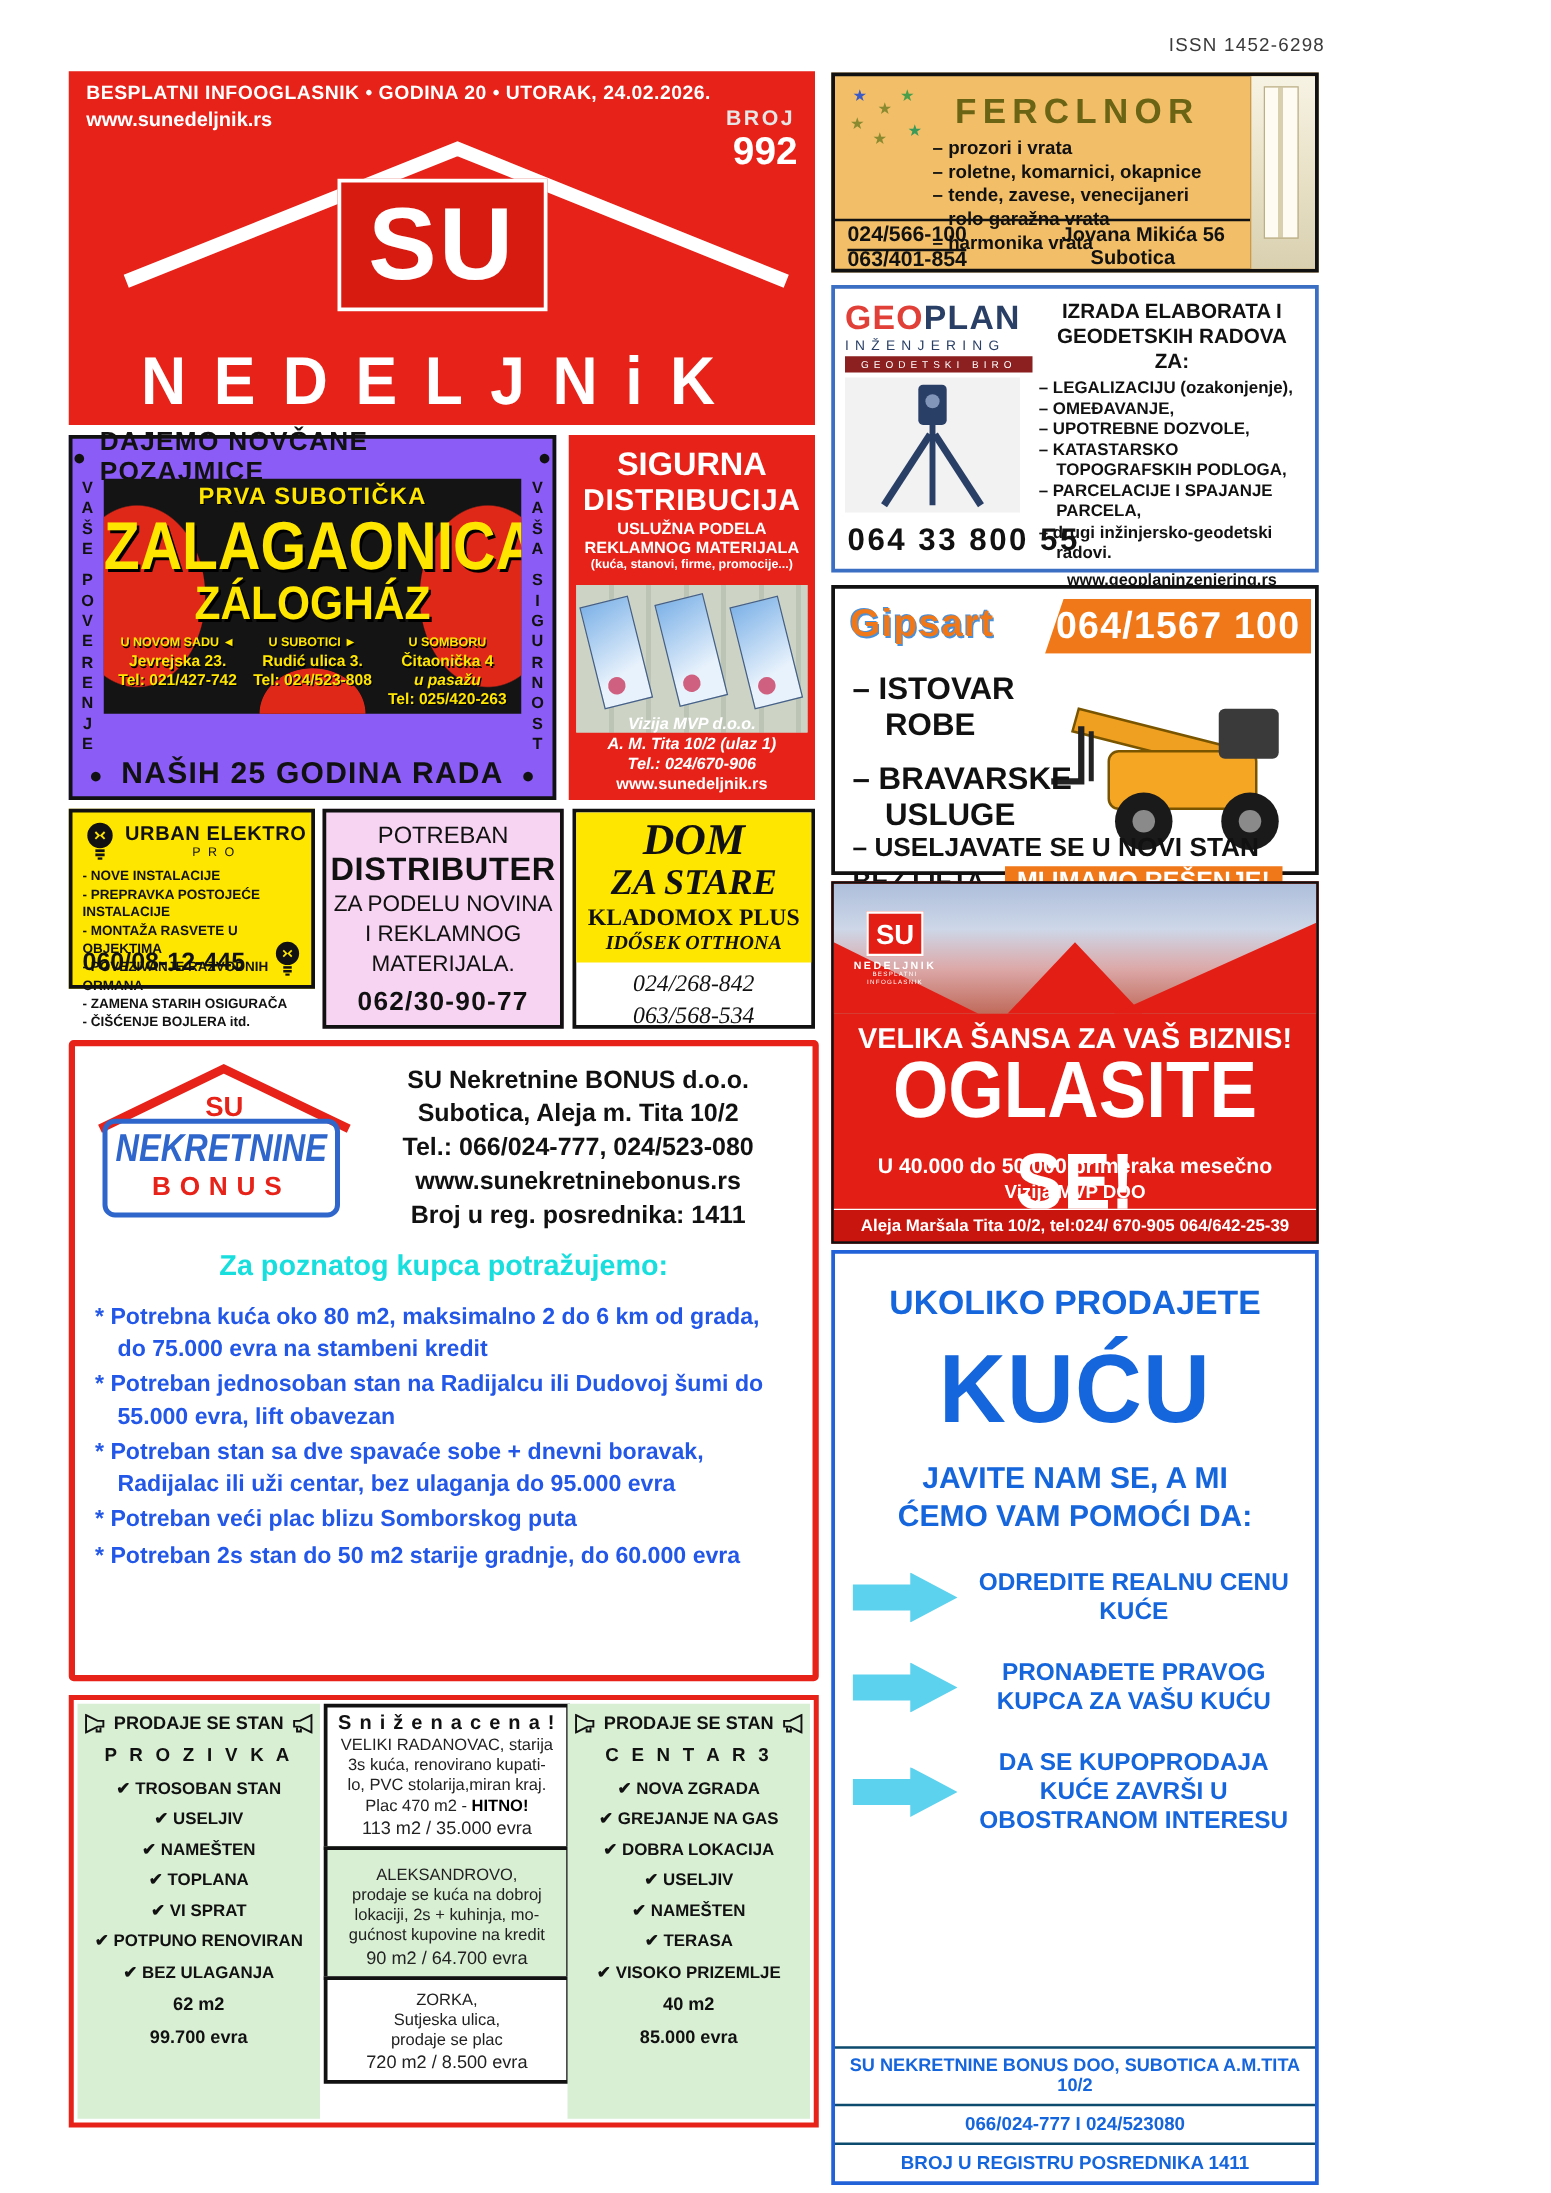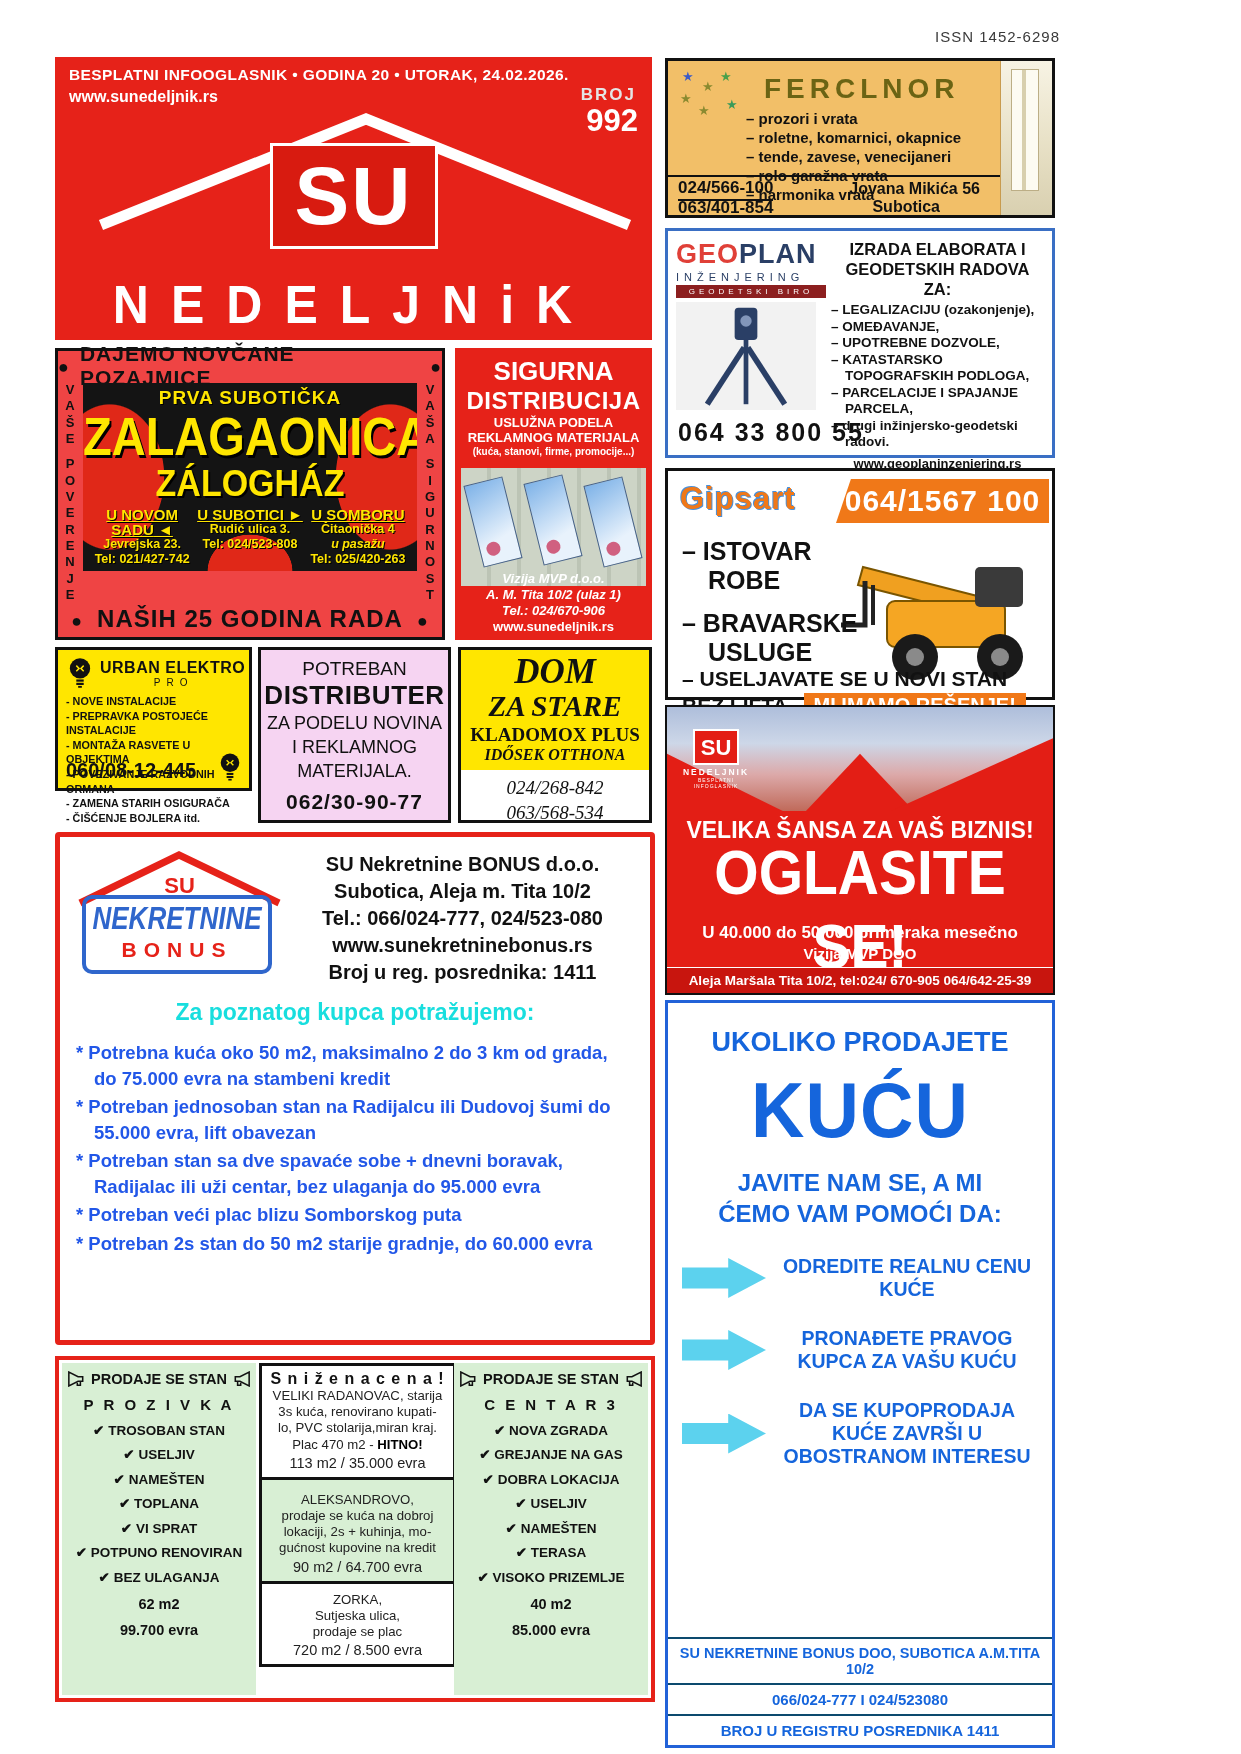--- a/index.html
+++ b/index.html
@@ -66,39 +66,39 @@
   .gip-phone { color:#fff; font-weight:bold; font-size:30px; letter-spacing:1px; }
   .gip-item { position:absolute; font-size:25px; font-weight:bold; line-height:29px; }
   .gip-i1 { left:14px; top:66px; } .gip-i2 { left:14px; top:138px; }
   .gip-ind { padding-left:26px; }
   .gip-i3 { position:absolute; left:14px; top:196px; font-size:21px; font-weight:bold; white-space:nowrap; }
   .gip-row { position:absolute; left:14px; top:222px; font-size:21px; font-weight:bold; display:flex; gap:10px; align-items:center; }
   .gip-hl { background:#f07818; color:#fff; padding:1px 10px; font-size:20px; white-space:nowrap; }
   .gip-machine { position:absolute; right:2px; top:58px; }
 
   
-  .zalag { left:55px; top:348px; width:390px; height:292px; background:#ef4444; border:3px solid #111; }
+  .zalag { left:55px; top:348px; width:390px; height:292px; background:#8b5cf6; border:3px solid #111; }
   .z-top { position:absolute; left:0; right:0; top:0; height:30px; display:flex; align-items:center; justify-content:center;
            font-size:21px; font-weight:bold; letter-spacing:1px; gap:10px; }
   .z-dot::before { content:"●"; font-size:18px; }
   .z-vert { position:absolute; top:32px; bottom:36px; width:22px; display:flex; flex-direction:column; align-items:center; justify-content:space-between; }
   .z-vl { left:1px; } .z-vr { right:1px; }
   .vchar { font-size:13px; font-weight:bold; line-height:1; }
   .vspace { height:6px; }
   .z-black { position:absolute; left:25px; right:25px; top:32px; bottom:66px; background:
       radial-gradient(ellipse 90px 120px at 8% 50%, #e02818 0 60%, transparent 61%),
       radial-gradient(ellipse 90px 120px at 92% 50%, #e02818 0 60%, transparent 61%),
       radial-gradient(ellipse 70px 60px at 50% 100%, #e02818 0 60%, transparent 61%),
       #141414; text-align:center; overflow:hidden; }
   .z-pre  { margin-top:4px; color:#ffe600; font-size:19px; font-weight:bold; letter-spacing:1px; text-shadow:1px 1px 0 #000; }
   .z-title{ color:#ffe600; font-size:47px; font-weight:bold; line-height:1.0; transform:scaleY(1.15); letter-spacing:0; margin-top:4px; text-shadow:2px 2px 0 #000; }
   .z-sub  { color:#ffe600; font-size:34px; font-weight:bold; line-height:1.0; transform:scaleY(1.1); margin-top:6px; text-shadow:2px 2px 0 #000; }
   .z-locs { position:absolute; left:0; right:0; bottom:4px; display:flex; justify-content:space-between; padding:0 6px; }
   .z-loc  { width:33%; color:#ffe600; font-size:12.5px; font-weight:bold; line-height:15px; text-shadow:1px 1px 0 #000; }
-  .z-lt   { text-decoration:underline; font-size:15px; }
+  .z-lt   { font-size:10px; }
   .z-arrow-l::after { content:" ◄"; } .z-arrow-r::after { content:" ►"; }
   .z-bottom { position:absolute; left:0; right:0; bottom:0; height:36px; display:flex; align-items:center; justify-content:center;
               gap:14px; font-size:24px; font-weight:bold; letter-spacing:1px; }
 
   
   .sigurna { left:455px; top:348px; width:197px; height:292px; background:#e62219; color:#fff; text-align:center; }
   .sig-t1 { margin-top:8px; font-size:26px; font-weight:bold; }
   .sig-t2 { font-size:24px; font-weight:bold; letter-spacing:.5px; }
   .sig-s  { font-size:13px; font-weight:bold; line-height:15px; }
   .sig-s3 { font-size:10px; font-weight:bold; margin-top:1px; }
@@ -509,21 +509,21 @@
       <div class="bo-txt">
         <div>SU Nekretnine BONUS d.o.o.</div>
         <div>Subotica, Aleja m. Tita 10/2</div>
         <div>Tel.: 066/024-777, 024/523-080</div>
         <div>www.sunekretninebonus.rs</div>
         <div>Broj u reg. posrednika: 1411</div>
       </div>
     </div>
     <div class="bo-cyan">Za poznatog kupca potražujemo:</div>
     <div class="bo-list">
-        <div class="bonus-item">Potrebna kuća oko 50 m2, maksimalno 2 do 3 km od grada, do 75.000 evra na stambeni kredit</div>
+        <div class="bonus-item">Potrebna kuća oko 80 m2, maksimalno 2 do 6 km od grada, do 75.000 evra na stambeni kredit</div>
         <div class="bonus-item">Potreban jednosoban stan na Radijalcu ili Dudovoj šumi do 55.000 evra, lift obavezan</div>
         <div class="bonus-item">Potreban stan sa dve spavaće sobe + dnevni boravak, Radijalac ili uži centar, bez ulaganja do 95.000 evra</div>
         <div class="bonus-item">Potreban veći plac blizu Somborskog puta</div>
         <div class="bonus-item">Potreban 2s stan do 50 m2 starije gradnje, do 60.000 evra</div>
       </div>
   </div>
 
   <div class="abs frame">
 
     <div class="colgreen col1">

